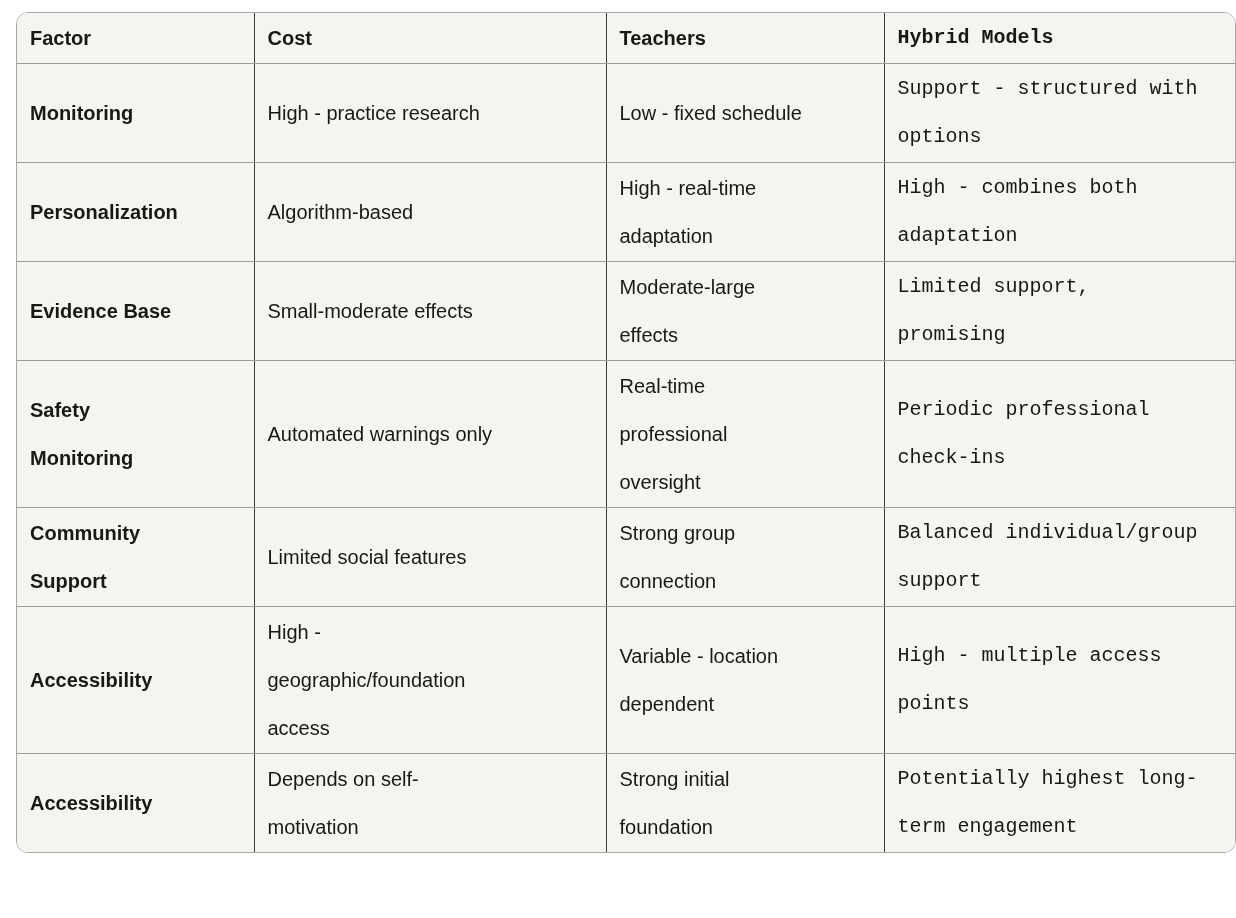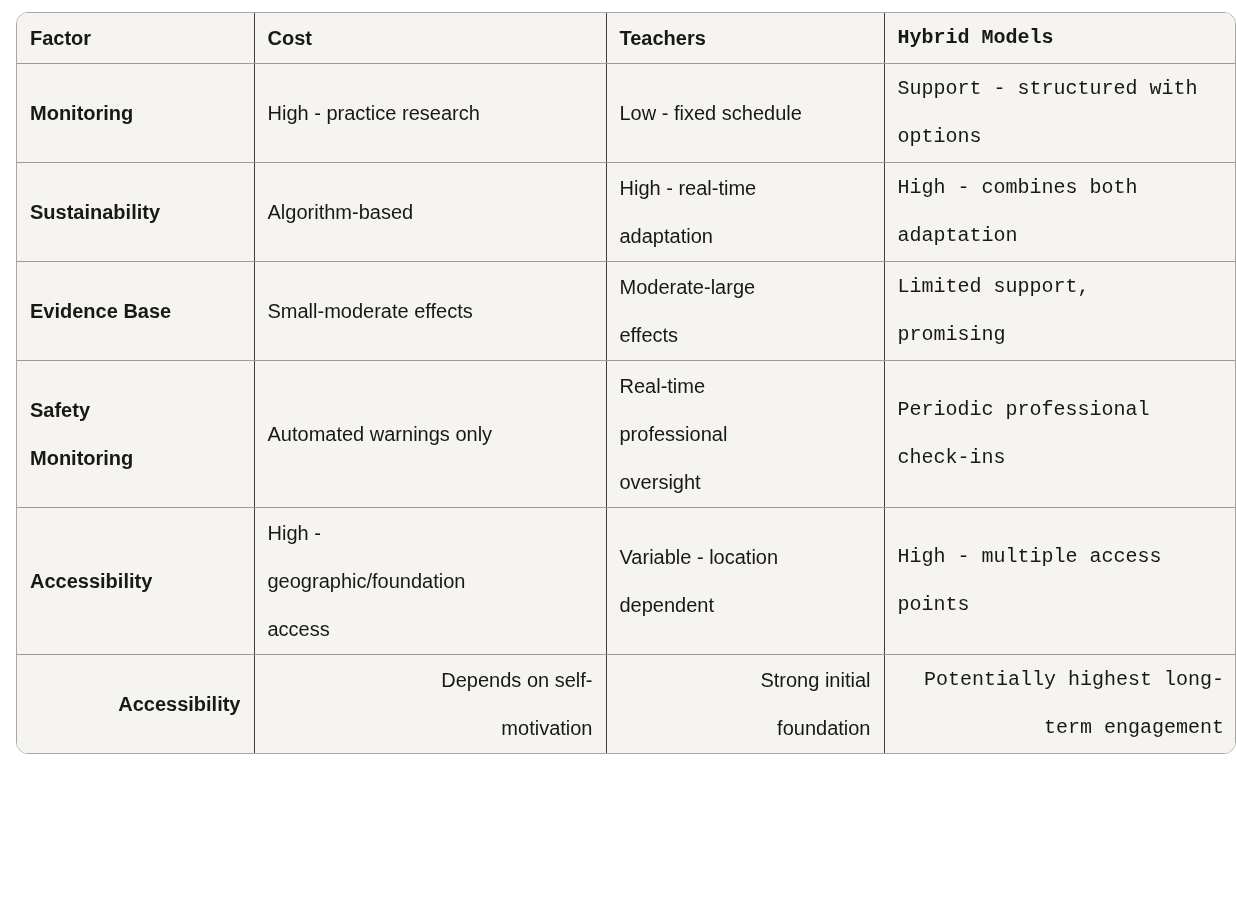--- a/index.html
+++ b/index.html
@@ -45,21 +45,21 @@
     overflow: hidden;
     color: var(--text);
     border-right: 1.5px solid var(--border_vertical);
     border-bottom: 1px solid var(--border_horizontal);
     background: var(--cell_bg);
   }
   th { font-weight: 700; }
   td.factor { font-weight: 700; }
   td { font-weight: 400; }
   th:last-child, td:last-child { border-right: none; font-family: Liberation Mono, monospace; }
-  tbody tr:last-child td { border-bottom: none; text-align: right; }
+  tbody tr:last-child td { border-bottom: none; }
 </style>
 </head>
 <body>
 
 <div class="page">
   <div class="table-wrap">
     <table class="comparison">
       <colgroup>
         <col style="width:237px">
         <col style="width:352px">
@@ -76,21 +76,21 @@
       </thead>
       <tbody>
           <tr>
             <td class="factor">Monitoring</td>
             <td>High - practice research</td>
             <td>Low - fixed schedule</td>
             <td>Support - structured with
 options</td>
           </tr>
           <tr>
-            <td class="factor">Sustainability</td>
+            <td class="factor">Personalization</td>
             <td>Algorithm-based</td>
             <td>High - real-time
 adaptation</td>
             <td>High - combines both
 adaptation</td>
           </tr>
           <tr>
             <td class="factor">Evidence Base</td>
             <td>Small-moderate effects</td>
             <td>Moderate-large
@@ -100,20 +100,29 @@
           </tr>
           <tr>
             <td class="factor">Safety
 Monitoring</td>
             <td>Automated warnings only</td>
             <td>Real-time
 professional
 oversight</td>
             <td>Periodic professional
 check-ins</td>
+          </tr>
+          <tr>
+            <td class="factor">Community
+Support</td>
+            <td>Limited social features</td>
+            <td>Strong group
+connection</td>
+            <td>Balanced individual/group
+support</td>
           </tr>
           <tr>
             <td class="factor">Accessibility</td>
             <td>High -
 geographic/foundation
 access</td>
             <td>Variable - location
 dependent</td>
             <td>High - multiple access
 points</td>

